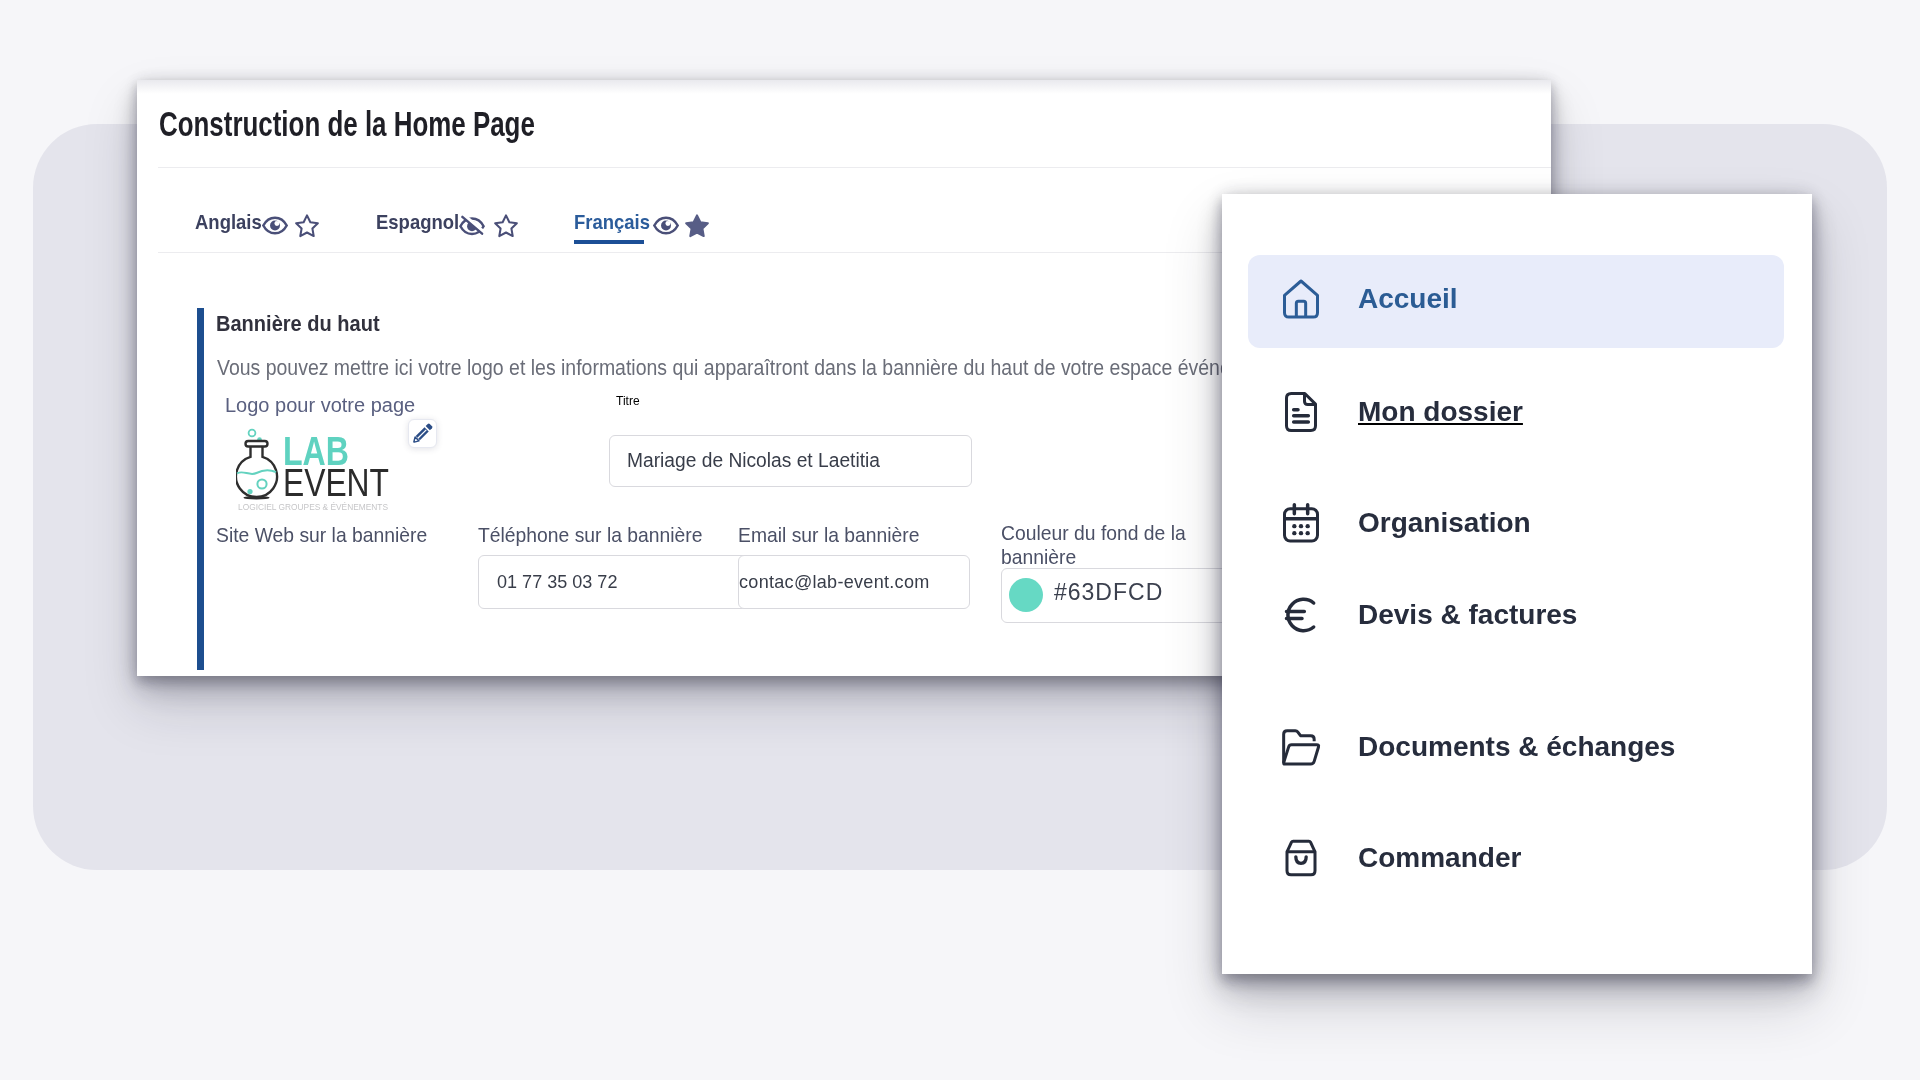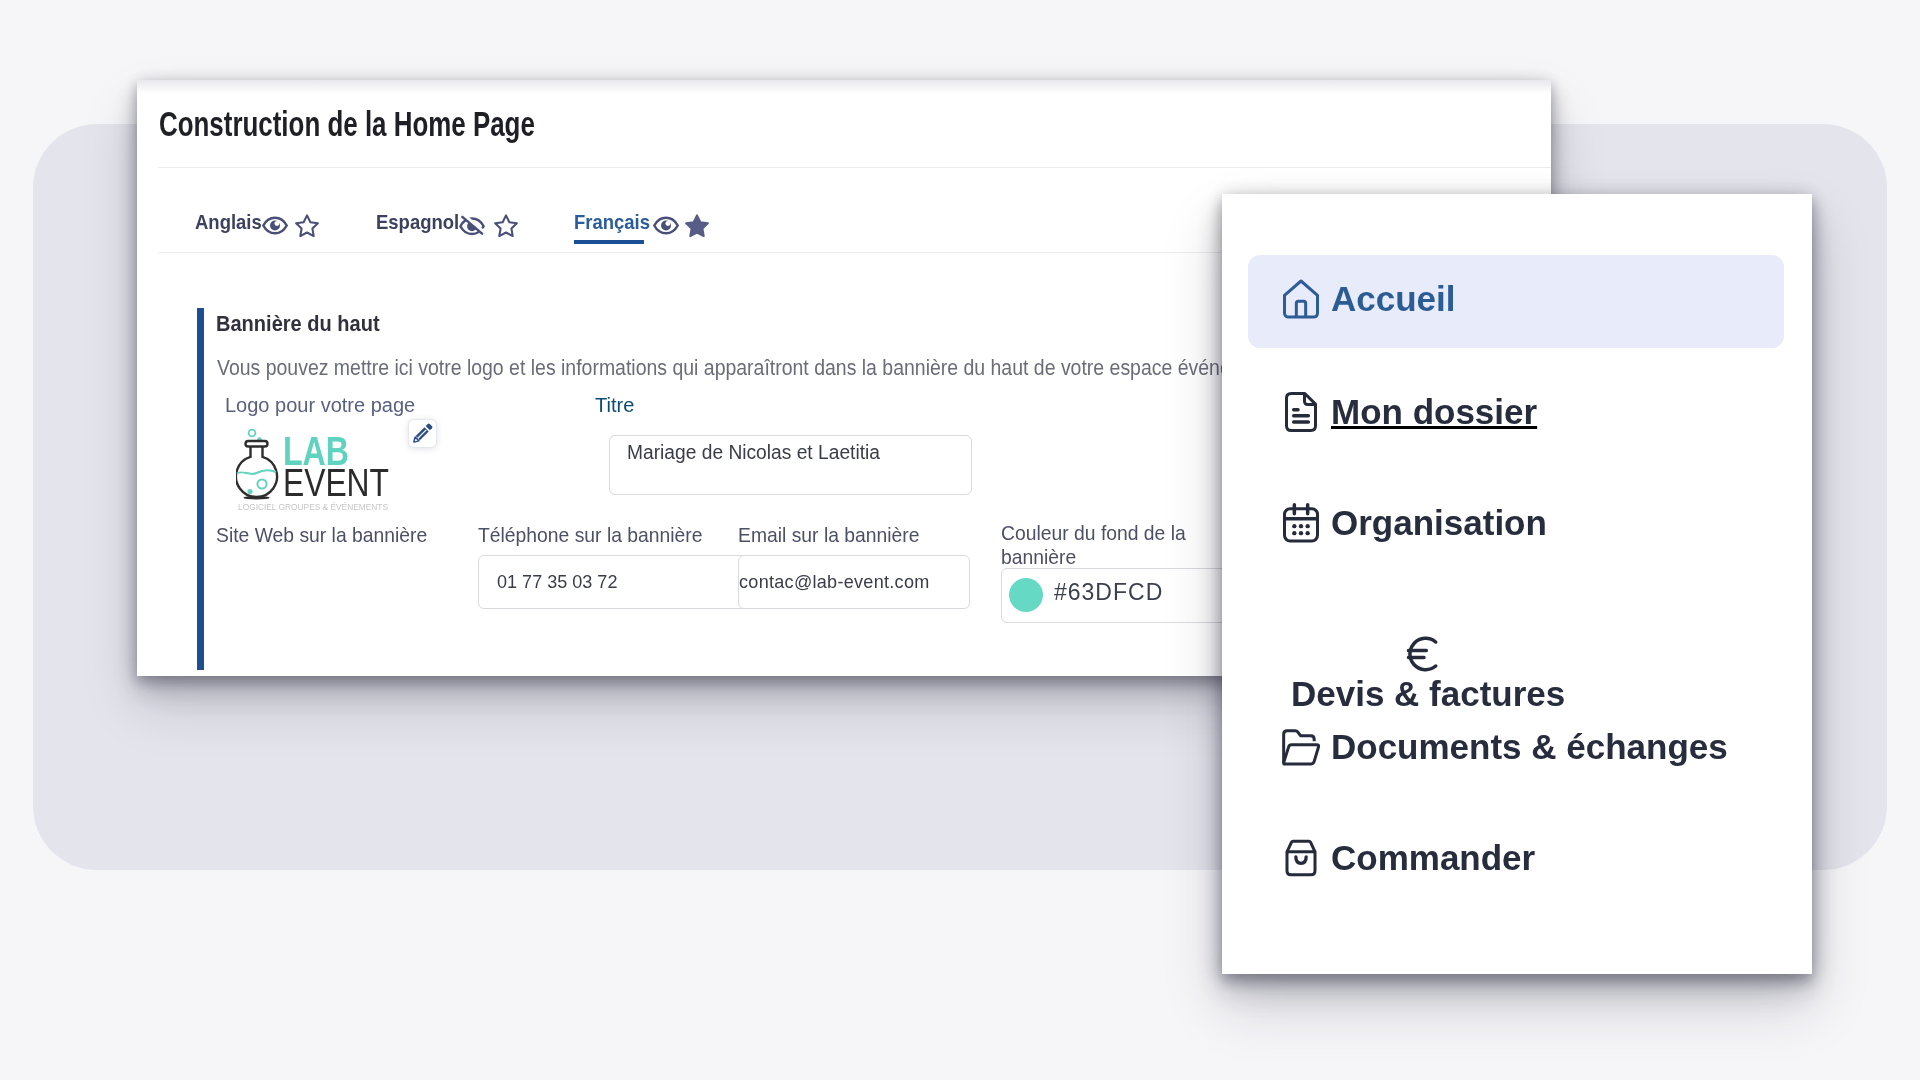--- a/index.html
+++ b/index.html
@@ -16,21 +16,21 @@
 .sect-title{position:absolute;left:79px;top:231px;font-size:22.5px;font-weight:bold;color:#31313d;white-space:nowrap;transform:scaleX(.89);transform-origin:0 0}
 .sect-p{position:absolute;left:80px;top:275px;font-size:22.5px;color:#6a6d78;white-space:nowrap;transform:scaleX(.865);transform-origin:0 0}
 .lbl{position:absolute;font-size:21px;color:#4b5066;white-space:nowrap;transform:scaleX(.92);transform-origin:0 0}
 .inp{position:absolute;height:54px;border:1px solid #d9d9de;border-radius:6px;background:#fff;font-size:19px;color:#383d49;white-space:nowrap;overflow:hidden}
 .inp span{display:inline-block;transform:scaleX(.95);transform-origin:0 0}
 .editbtn{position:absolute;left:271px;top:339px;width:29px;height:29px;border:1px solid #e6e8f0;border-radius:6px;background:#fff;box-shadow:0 1px 6px rgba(60,60,90,.15);display:flex;align-items:center;justify-content:center}
 .menu{position:absolute;left:1222px;top:194px;width:590px;height:780px;background:#fff;transform:translateZ(0);box-shadow:0 0 18px rgba(30,30,50,.16),0 7px 11px rgba(30,30,50,.25),0 14px 26px rgba(30,30,50,.28),0 30px 55px rgba(30,30,50,.19)}
 .pill{position:absolute;left:26px;top:61px;width:536px;height:93px;border-radius:12px;background:#e8ecfa}
 .mi{position:absolute;left:59px;display:flex;align-items:center;height:48px}
 .mi svg{flex:0 0 auto}
-.mi span{margin-left:10px;font-size:35px;font-weight:bold;color:#272d3d;white-space:nowrap}
+.mi span{margin-left:37px;font-size:28px;font-weight:bold;color:#272d3d;white-space:nowrap}
 .mi.act span{color:#2b5c94}
 </style>
 </head>
 <body>
 <div class="lav"></div>
 
 <div class="card">
   <div class="topgrad"></div>
   <div class="h1">Construction de la Home Page</div>
   <div class="div1"></div>
@@ -65,21 +65,21 @@
       </svg></div>
   <div class="abs" style="left:547px;top:133px;"><svg width="26" height="26" viewBox="0 0 24 24">
         <path d="M12 2.2 L15.1 8.5 L22 9.5 L17 14.4 L18.2 21.3 L12 18 L5.8 21.3 L7 14.4 L2 9.5 L8.9 8.5 Z" fill="#575d86" stroke="#575d86" stroke-width="1.9" stroke-linejoin="round"></path>
       </svg></div>
 
   <div class="bluebar"></div>
   <div class="sect-title">Bannière du haut</div>
   <div class="sect-p">Vous pouvez mettre ici votre logo et les informations qui apparaîtront dans la bannière du haut de votre espace événementiel.</div>
 
   <div class="lbl" style="left:88px;top:314px;color:#5a6080;font-size:20px;transform:none">Logo pour votre page</div>
-  <div class="lbl" style="left:458px;top:314px;color:#0c4a6e;font-size:20px;transform:none">Titre</div>
+  <div class="lbl" style="left:479px;top:314px;color:#000000;font-size:12px;transform:none">Titre</div>
 
   <div class="abs" style="left:99px;top:340px;"><svg width="155" height="92" viewBox="0 0 155 92">
         <circle cx="16" cy="13" r="3.4" fill="none" stroke="#63d2bf" stroke-width="1.8"></circle>
         <circle cx="23.5" cy="19.5" r="2.3" fill="#63d2bf"></circle>
         <path d="M14.5 26.5 V36.9 A20.5 20.5 0 1 0 26.5 36.9 V26.5" fill="none" stroke="#2e2e2e" stroke-width="2.4"></path>
         <rect x="9.5" y="21" width="22" height="5.5" rx="2.7" fill="#fff" stroke="#2e2e2e" stroke-width="2.4"></rect>
         <path d="M1 53.5 C7 49.5 13.5 56.5 20.5 53 S33.5 49.5 40 52" fill="none" stroke="#63d2bf" stroke-width="2"></path>
         <circle cx="26" cy="64" r="4.6" fill="none" stroke="#63d2bf" stroke-width="2"></circle>
         <circle cx="14" cy="71.5" r="2.6" fill="#63d2bf"></circle>
         <ellipse cx="20.5" cy="77.8" rx="13" ry="1.7" fill="#2e2e2e"></ellipse>
@@ -91,21 +91,21 @@
       <svg width="23" height="23" viewBox="0 0 24 24">
         <g fill="#2b4d86">
           <path d="M15.3 4.3 L17.5 2.1 Q18.5 1.2 19.6 2.1 L21.9 4.4 Q22.8 5.5 21.9 6.5 L19.7 8.7 Z"></path>
           <path d="M14.1 5.5 L18.5 9.9 L9.3 19.1 L4.9 14.7 Z"></path>
         </g>
         <path d="M7.1 17 L15.9 8.2" stroke="#fff" stroke-width="1.3" fill="none"></path>
         <path d="M4.3 15.7 L8.3 19.7 L3.4 21 Q2.9 21.1 3 20.6 Z" fill="#fff" stroke="#2b4d86" stroke-width="1.5" stroke-linejoin="round"></path>
       </svg>
     </div>
 
-  <div class="inp" style="left:472px;top:355px;width:363px;height:60px;padding-left:17px;padding-top:5px;font-size:20px"><span style="transform:scaleX(.96)">Mariage de Nicolas et Laetitia</span></div>
+  <div class="inp" style="left:472px;top:355px;width:363px;height:52px;padding-left:17px;padding-top:13px;font-size:20px"><span style="transform:scaleX(.96)">Mariage de Nicolas et Laetitia</span></div>
 
   <div class="lbl" style="left:79px;top:443px;">Site Web sur la bannière</div>
   <div class="lbl" style="left:341px;top:443px;">Téléphone sur la bannière</div>
   <div class="lbl" style="left:601px;top:443px;">Email sur la bannière</div>
   <div class="lbl" style="left:864px;top:441px;white-space:normal;width:215px;line-height:23.5px">Couleur du fond de la bannière</div>
 
   <div class="inp" style="left:341px;top:475px;width:277px;padding-left:18px;padding-top:15px"><span>01 77 35 03 72</span></div>
   <div class="inp" style="left:601px;top:475px;width:232px;padding-top:15px"><span style="transform:scaleX(.95);letter-spacing:.3px">contac@lab-event.com</span></div>
   <div class="inp" style="left:864px;top:488px;width:300px;height:55px;padding-left:8px"></div>
   <div class="abs" style="left:872px;top:498px;width:34px;height:34px;border-radius:50%;background:#66d9c4"></div>
@@ -138,21 +138,21 @@
           <circle cx="8" cy="13.9" r="1.3"></circle>
           <circle cx="12" cy="13.9" r="1.3"></circle>
           <circle cx="16" cy="13.9" r="1.3"></circle>
           <circle cx="8" cy="18.1" r="1.3"></circle>
           <circle cx="12" cy="18.1" r="1.3"></circle>
           <circle cx="16" cy="18.1" r="1.3"></circle>
         </g>
       </svg>
       <span>Organisation</span>
     </div>
-  <div class="mi" style="top:440px;flex-direction:column;">
+  <div class="mi" style="top:397px;">
       <svg width="40" height="40" viewBox="0 0 24 24">
         <path d="M19.6 4.8 A9.4 9.4 0 1 0 19.6 19.2" fill="none" stroke="#252b3a" stroke-width="2.1" stroke-linecap="round"></path>
         <path d="M3.3 9.9 H14 M3.3 14.1 H12.6" stroke="#252b3a" stroke-width="2.1" stroke-linecap="round"></path>
       </svg>
       <span>Devis &amp; factures</span>
     </div>
   <div class="mi" style="top:529px;">
       <svg width="40" height="40" viewBox="0 0 24 24">
         <path d="M1.6 21.4 V4.3 Q1.6 2.2 3.7 2.2 H8.6 Q9.5 2.2 10 2.9 L11.7 5.2 H17.8 Q19.9 5.2 19.9 7.3 V8.6" fill="none" stroke="#252b3a" stroke-width="1.8" stroke-linejoin="round"></path>
         <path d="M1.6 21.4 L4.6 11.9 Q5 10.6 6.3 10.6 H21.4 Q22.9 10.6 22.5 12 L19.9 20.6 Q19.4 22.2 17.8 22.2 H2.2 Q1.6 22.2 1.6 21.4 Z" fill="none" stroke="#252b3a" stroke-width="1.8" stroke-linejoin="round"></path>

